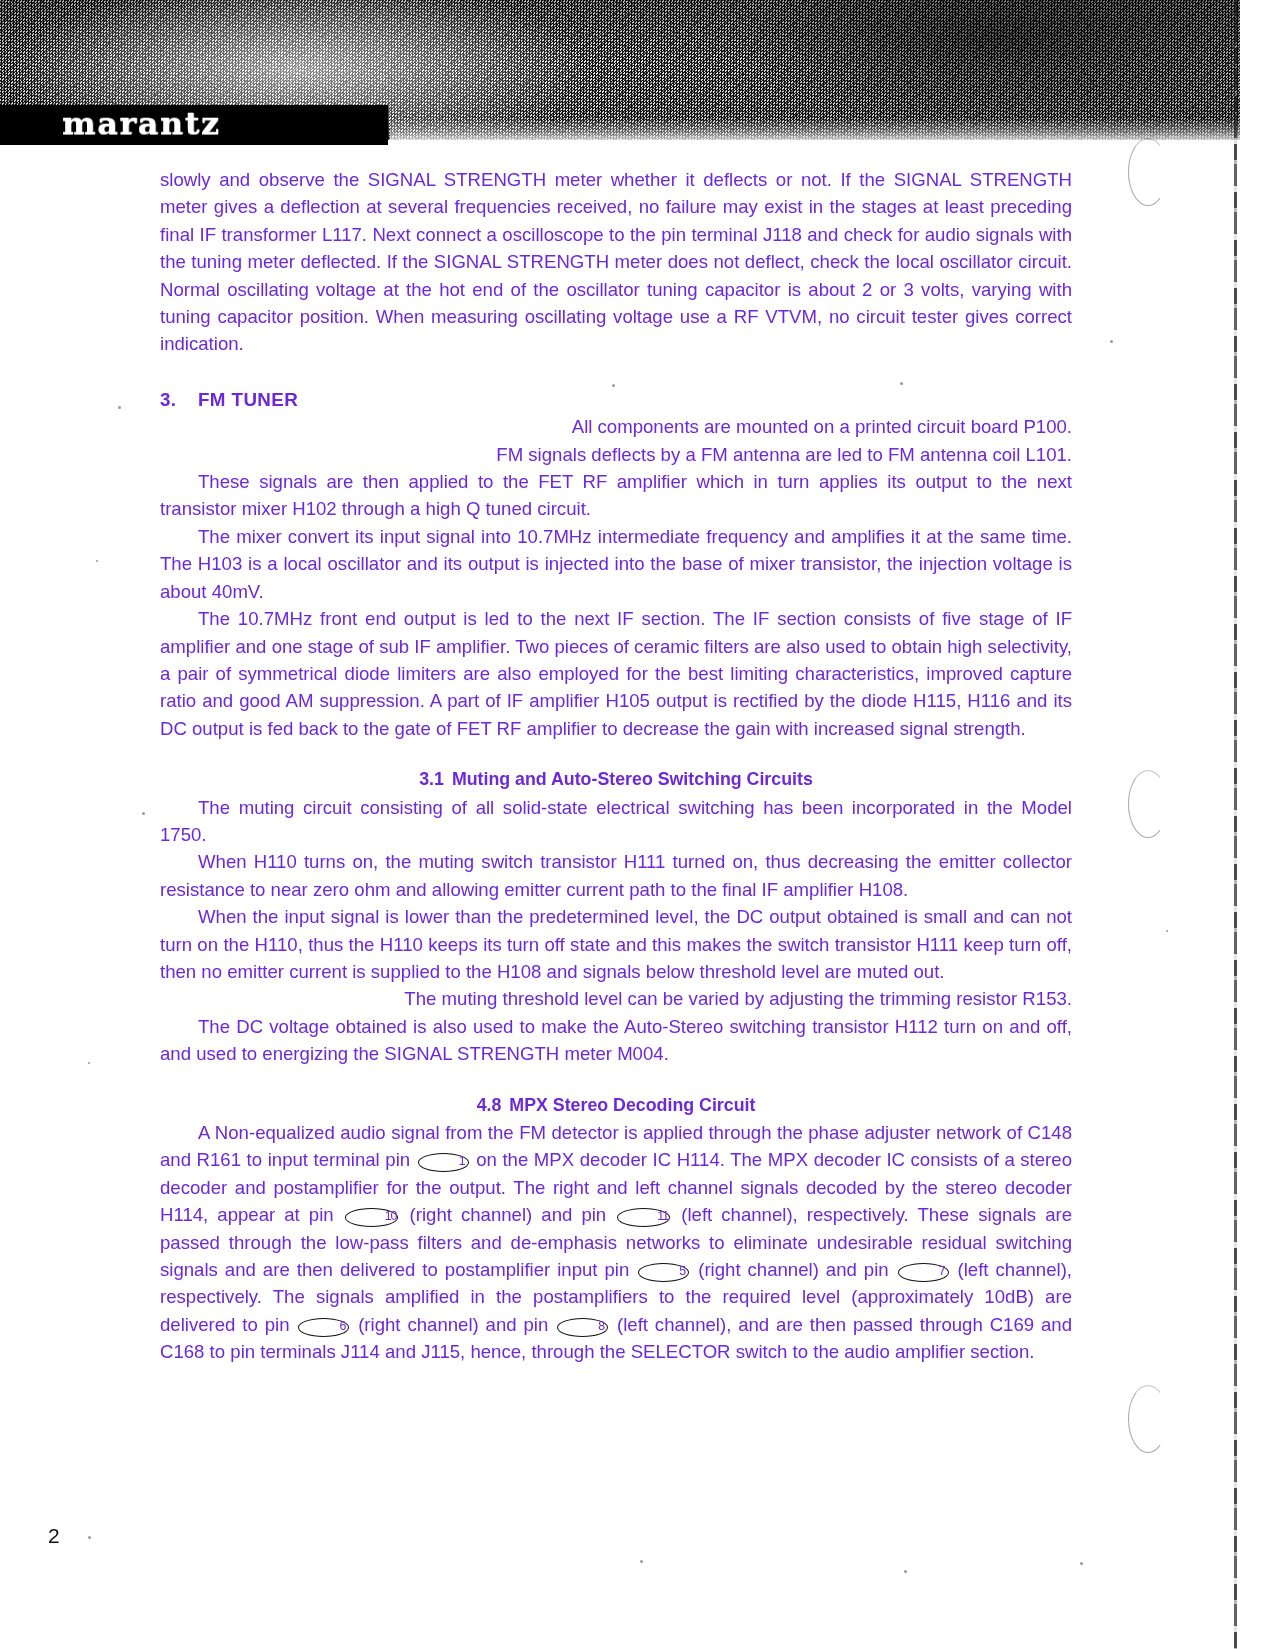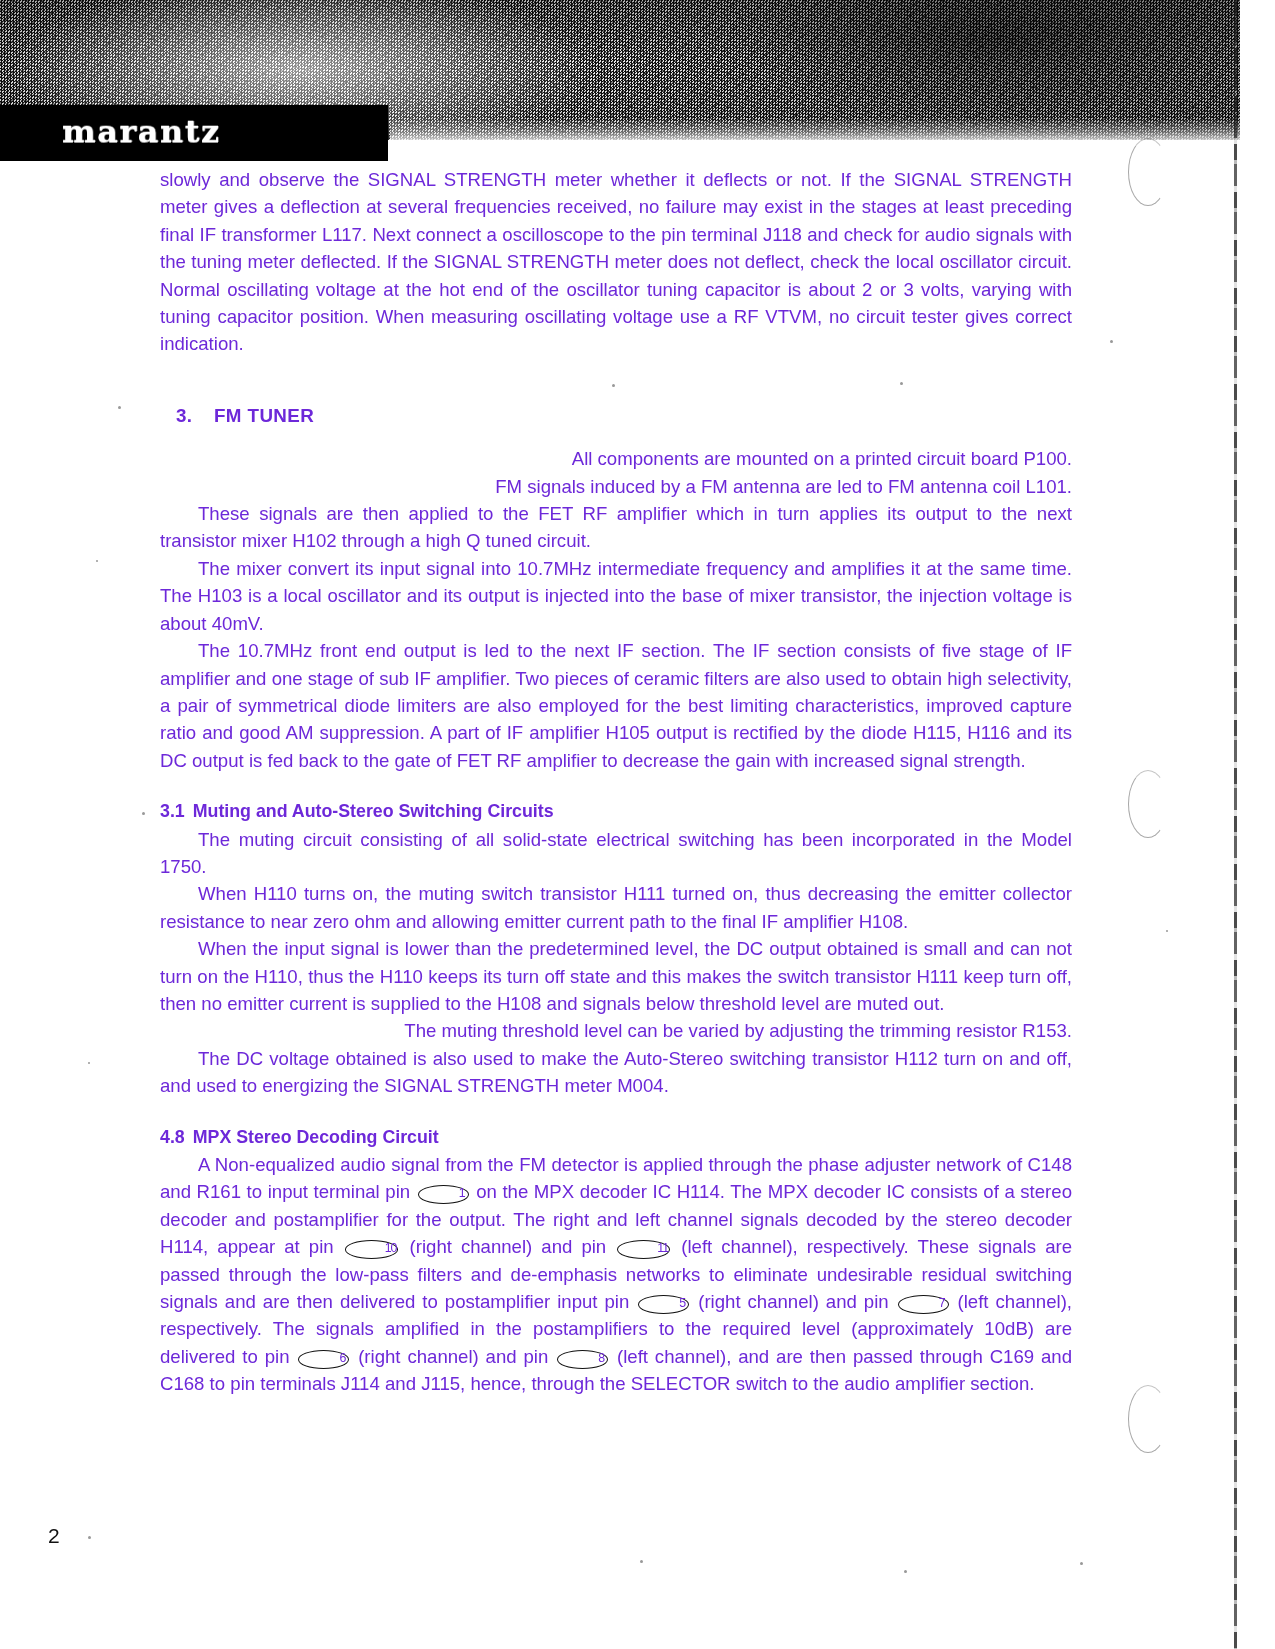--- a/index.html
+++ b/index.html
@@ -66,21 +66,21 @@
     height: 22px;
     background: linear-gradient(180deg, rgba(255,255,255,0) 0%, rgba(255,255,255,.35) 60%, rgba(255,255,255,.75) 100%);
   }
 
   
   .logo-box {
     position: absolute;
     left: 0;
     top: 105px;
     width: 388px;
-    height: 56px;
+    height: 40px;
     background: #000000;
     z-index: 4;
     text-align: right;
   }
   .logo-text {
     position: absolute;
     left: 62px;
     top: 50%;
     transform: translateY(-52%) scaleX(1.06);
     transform-origin: left center;
@@ -144,33 +144,34 @@
   p.body {
     margin: 0;
     text-align: justify;
     text-justify: inter-word;
     font-weight: 400;
   }
   p.body.ind { text-indent: 38px; }
   p.body.noj  { text-align: right; }
 
   h2.sec {
-    margin: 16px;
+    margin: 0;
     font-weight: 700;
     font-size: 18.8px;
     line-height: 27.4px;
     letter-spacing: .4px;
   }
   h2.sec .num { display: inline-block; min-width: 38px; }
   h3.sub {
     margin: 0;
     font-weight: 700;
     font-size: 17.8px;
     line-height: 27.4px;
     letter-spacing: 0;
+    text-align: center;
   }
   h3.sub .num { margin-right: 8px; }
 
   .gap-lg { height: 28px; }
   .gap-md { height: 24px; }
 
   .circled {
     display: inline-block;
     border: 1.4px solid #111;
     border-radius: 50%;
@@ -237,21 +238,21 @@
 
     <p class="body">slowly and observe the SIGNAL STRENGTH meter whether it deflects or not. If the SIGNAL STRENGTH meter gives a deflection at several frequencies received, no failure may exist in the stages at least preceding final IF transformer L117. Next connect a oscilloscope to the pin terminal J118 and check for audio signals with the tuning meter deflected. If the SIGNAL STRENGTH meter does not deflect, check the local oscillator circuit. Normal oscillating voltage at the hot end of the oscillator tuning capacitor is about 2 or 3 volts, varying with tuning capacitor position. When measuring oscillating voltage use a RF VTVM, no circuit tester gives correct indication.</p>
 
     <div class="gap-lg"></div>
 
     <h2 class="sec">
       <span class="num">3.</span><span>FM TUNER</span>
     </h2>
 
     <p class="body noj ind">All components are mounted on a printed circuit board P100.</p>
-    <p class="body noj ind">FM signals induced by a FM antenna are led to FM antenna coil L101.</p>
+    <p class="body noj ind">FM signals deflects by a FM antenna are led to FM antenna coil L101.</p>
     <p class="body ind">These signals are then applied to the FET RF amplifier which in turn applies its output to the next transistor mixer H102 through a high Q tuned circuit.</p>
     <p class="body ind">The mixer convert its input signal into 10.7MHz intermediate frequency and amplifies it at the same time. The H103 is a local oscillator and its output is injected into the base of mixer transistor, the injection voltage is about 40mV.</p>
     <p class="body ind">The 10.7MHz front end output is led to the next IF section. The IF section consists of five stage of IF amplifier and one stage of sub IF amplifier. Two pieces of ceramic filters are also used to obtain high selectivity, a pair of symmetrical diode limiters are also employed for the best limiting characteristics, improved capture ratio and good AM suppression. A part of IF amplifier H105 output is rectified by the diode H115, H116 and its DC output is fed back to the gate of FET RF amplifier to decrease the gain with increased signal strength.</p>
 
     <div class="gap-md"></div>
 
     <h3 class="sub">
       <span class="num">3.1</span><span>Muting and Auto-Stereo Switching Circuits</span>
     </h3>
 

